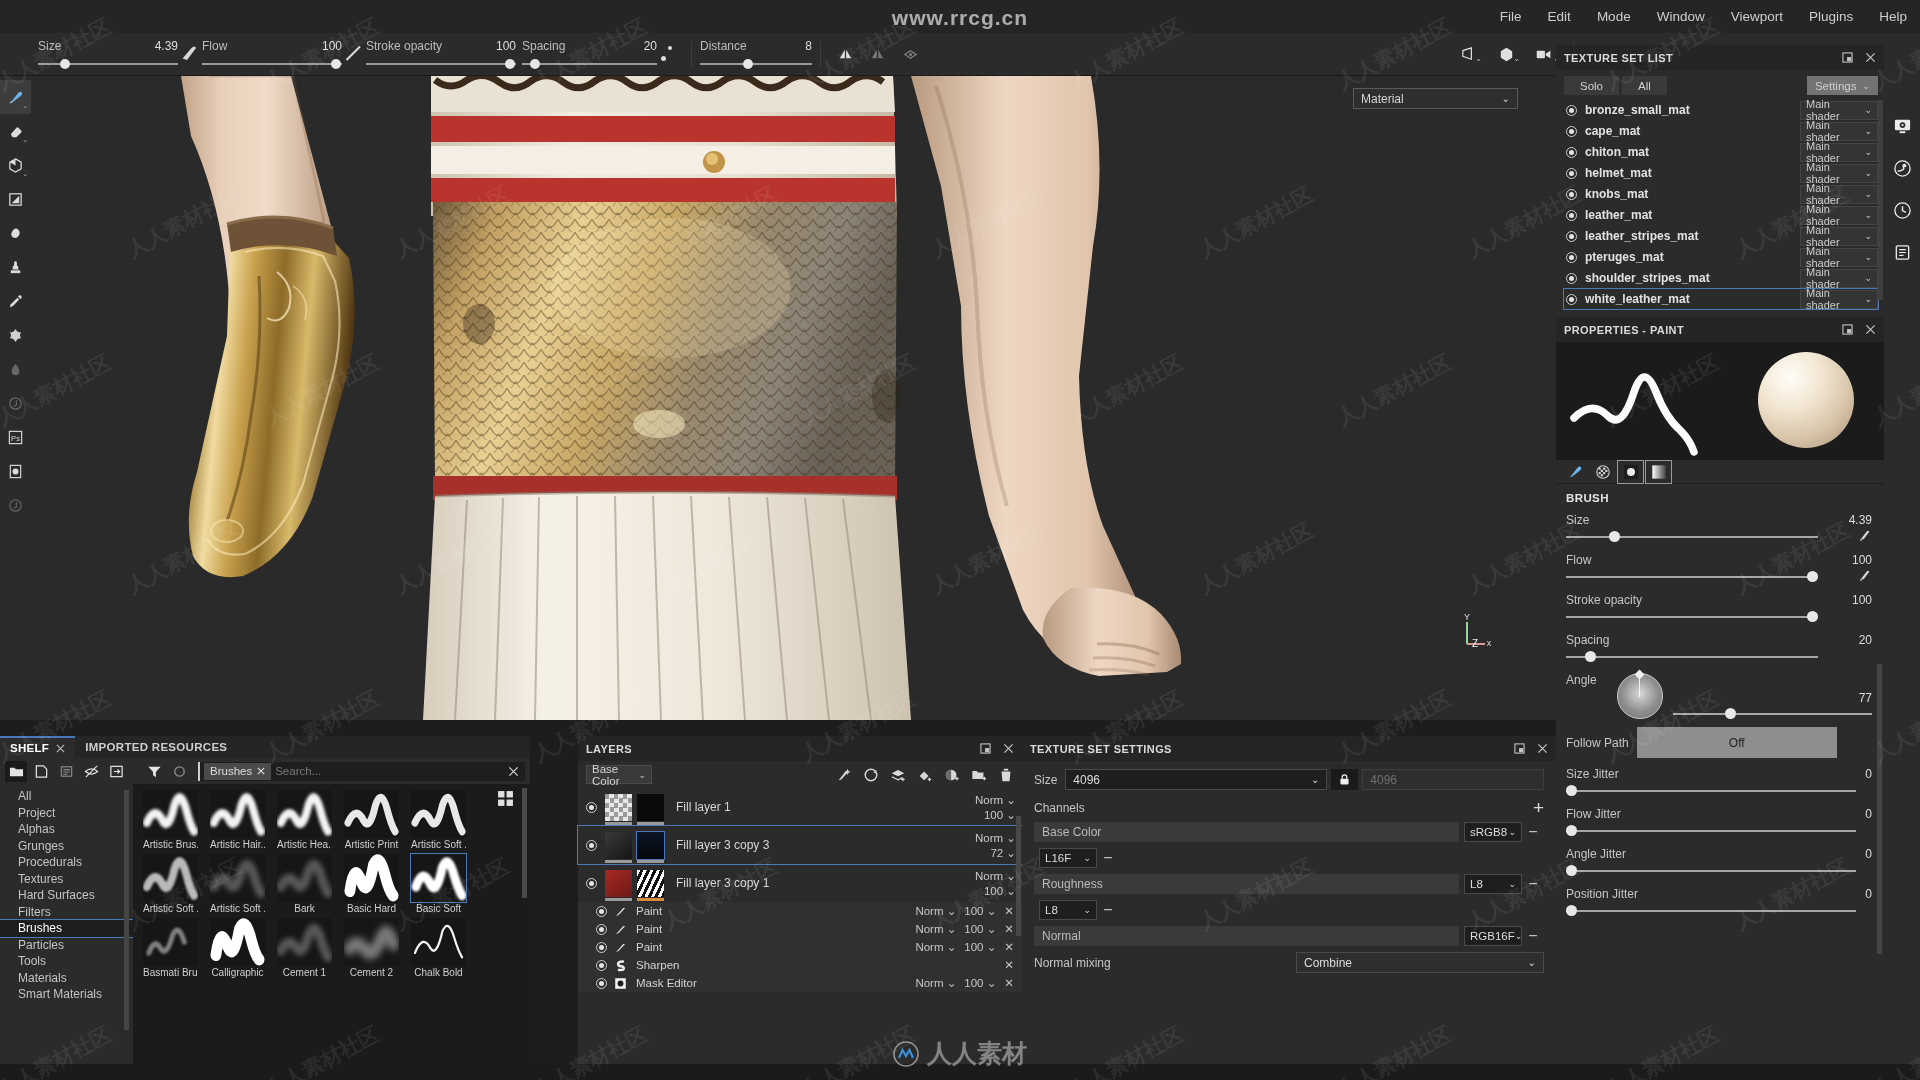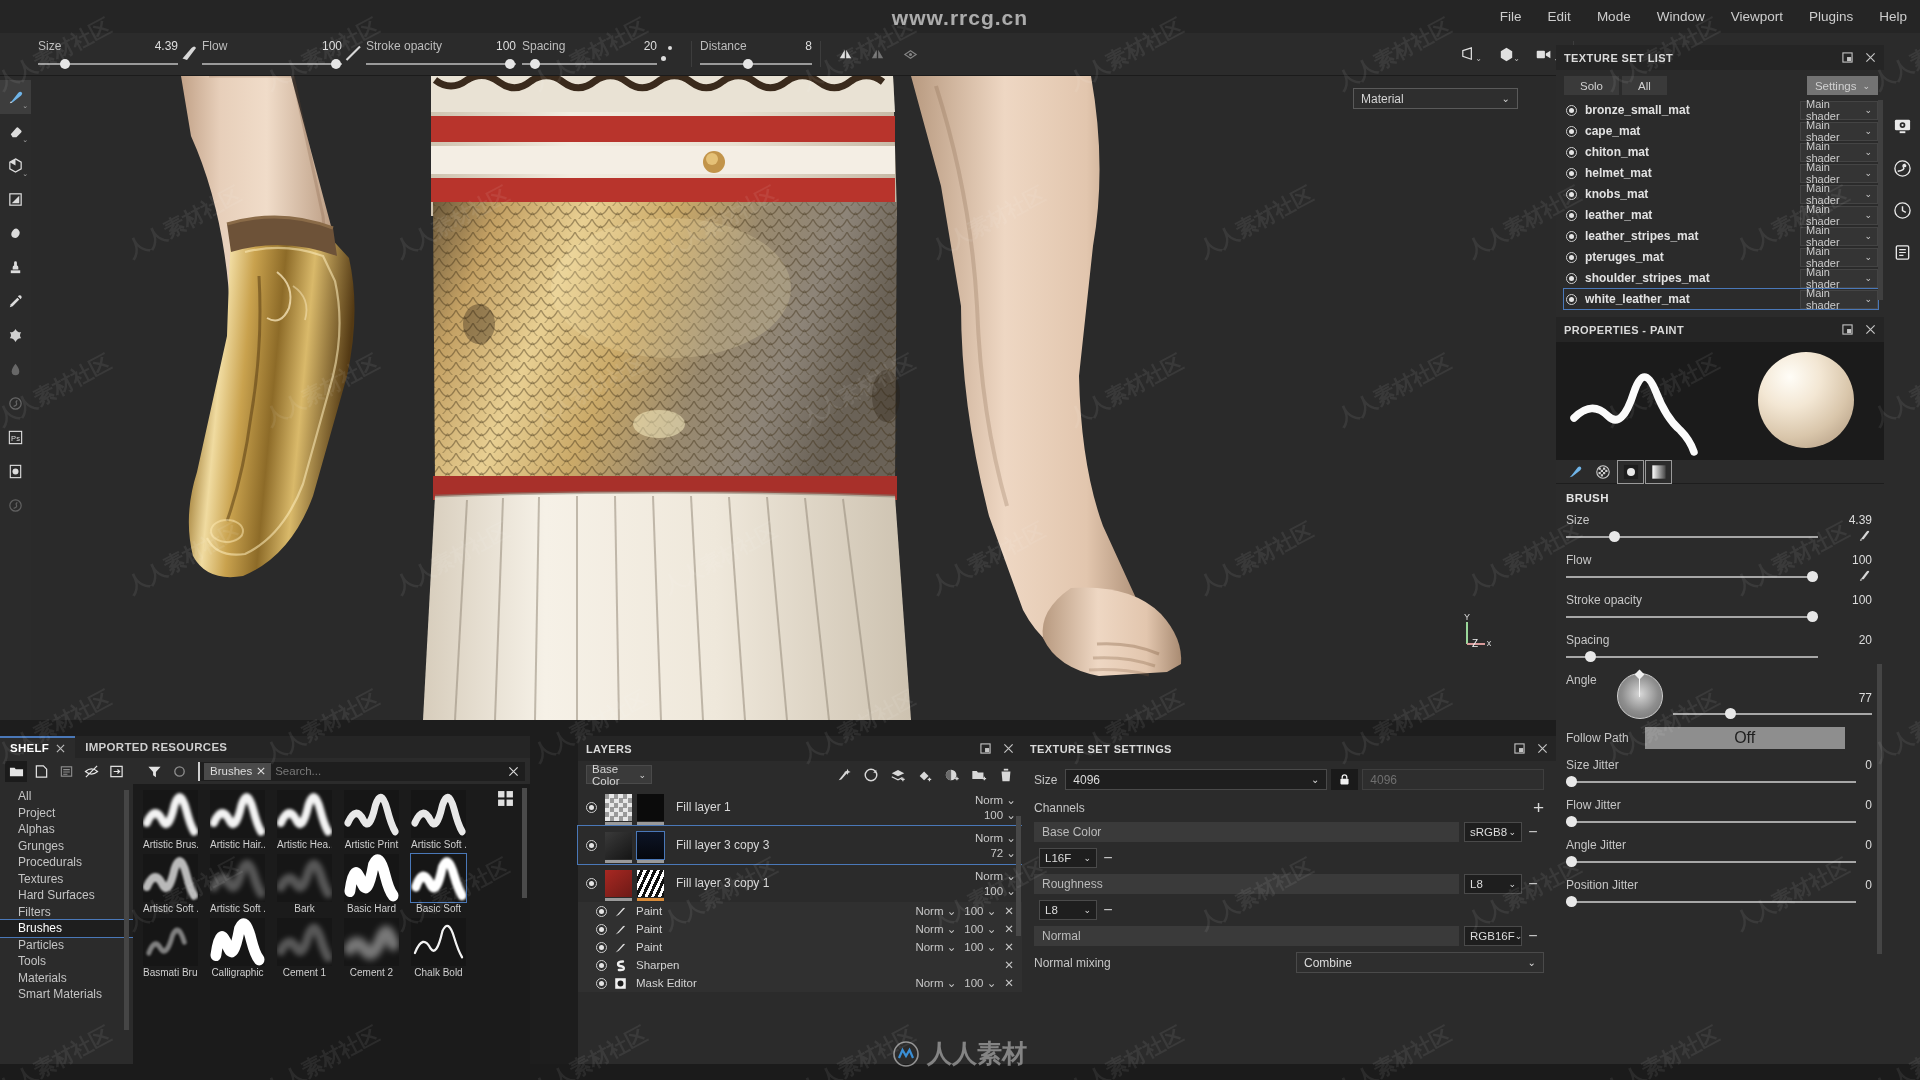--- a/index.html
+++ b/index.html
@@ -106,22 +106,22 @@
       margin-bottom:9px;}
   .prop{ margin-bottom:11px; position:relative; }
   .prop-top{ display:flex; align-items:baseline; }
   .prop-lbl{ font-size:12px; color:#c6c6c6; }
   .prop-val{ margin-left:auto; font-size:12px; color:#dcdcdc; }
   .psl{ position:relative; height:11px; margin-top:4px; width:252px; }
   .psl .trk{ position:absolute; top:5px; left:0; right:0; height:1.5px; background:#a7a7a7; }
   .psl .knb{ position:absolute; top:0; width:11px; height:11px; border-radius:50%; background:#e8e8e8;}
   .pen{ position:absolute; right:-2px; top:14px; width:16px; height:16px; }
   .follow-row{ display:flex; align-items:center; margin-bottom:9px; }
-  .follow-btn{ margin-left:16px; width:200px; height:22px; background:#8e8e8e; color:#1f1f1f;
-      font-size:16px; display:flex; align-items:center; justify-content:center; }
+  .follow-btn{ margin-left:8px; width:200px; height:31px; background:#8e8e8e; color:#1f1f1f;
+      font-size:12px; display:flex; align-items:center; justify-content:center; }
   #angle-wrap{ display:flex; align-items:flex-start; margin-bottom:8px; }
   #dial{ width:46px; height:46px; border-radius:50%; border:1.5px solid #cfcfcf;
       background:radial-gradient(circle at 50% 45%, #d8d8d8 0%, #8e8e8e 55%, #6d6d6d 100%);
       position:relative; margin-left:20px; }
   #props-scroll{ position:absolute; right:2px; top:180px; width:5px; height:290px; background:#454545;}
 
   
   #rail{ position:absolute; top:45px; left:1884px; width:36px; height:1035px; background:#2b2b2b; }
   .rail-ic{ width:36px; height:42px; display:flex; align-items:center; justify-content:center; }
   .rail-ic svg{ width:19px; height:19px; }

